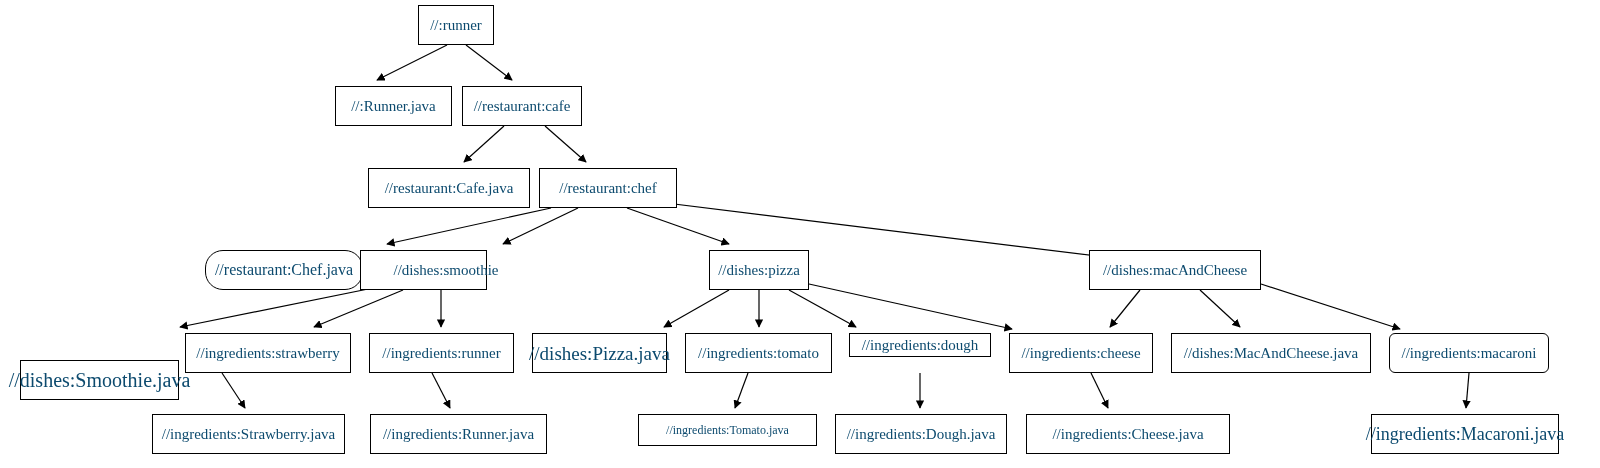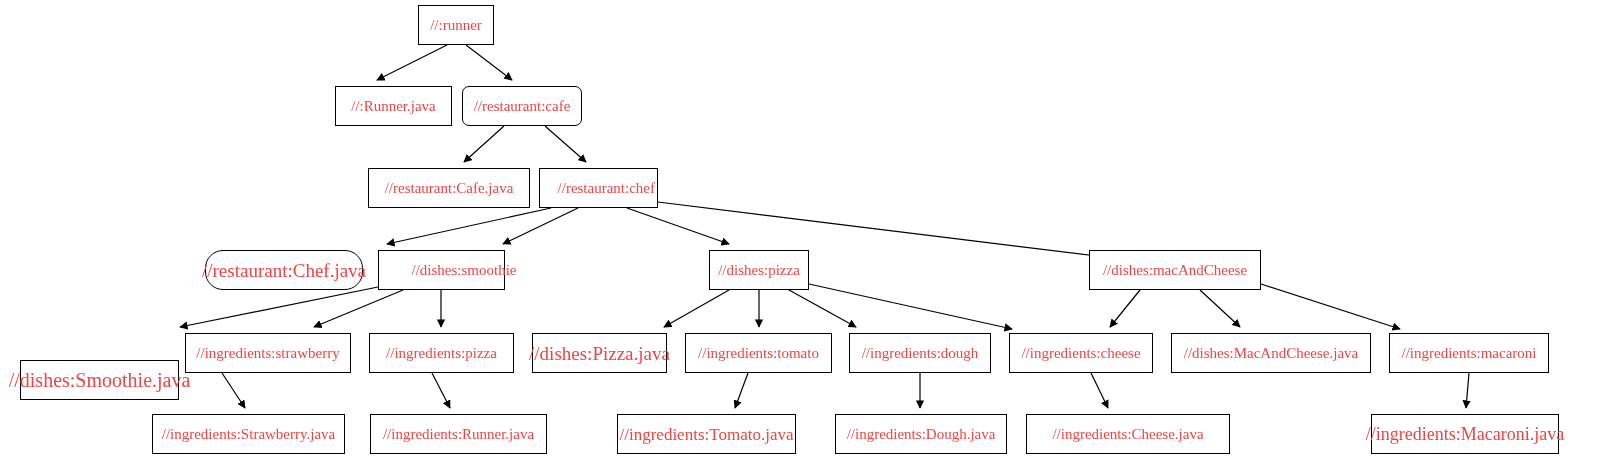--- a/index.html
+++ b/index.html
@@ -24,21 +24,21 @@
     pointer-events: none;
   }
   .node {
     position: absolute;
     box-sizing: border-box;
     border: 1px solid #000000;
     background: #ffffff;
     display: flex;
     align-items: center;
     justify-content: center;
-    color: #ef4444;
+    color: #0c4a6e;
     font-size: 15px;
     line-height: 1;
     white-space: nowrap;
     letter-spacing: 0px;
     z-index: 2;
   }
   .node-label {
     display: block;
     padding: 0 2px;
   }
@@ -82,75 +82,75 @@
       </g>
   </svg>
 
   <div id="nodes-layer">
       <div class="node" style="left: 418px; top: 5px; width: 76px; height: 40px; background: rgb(255, 255, 255); border-color: rgb(0, 0, 0); font-size: 15px;">
         <span class="node-label">//:runner</span>
       </div>
       <div class="node" style="left: 335px; top: 86px; width: 117px; height: 40px; background: rgb(255, 255, 255); border-color: rgb(0, 0, 0); font-size: 15px;">
         <span class="node-label">//:Runner.java</span>
       </div>
-      <div class="node" style="left: 462px; top: 86px; width: 120px; height: 40px; background: rgb(255, 255, 255); border-color: rgb(0, 0, 0); font-size: 15px; border-radius: 7px;">
+      <div class="node" style="left: 462px; top: 86px; width: 120px; height: 40px; background: rgb(255, 255, 255); border-color: rgb(0, 0, 0); font-size: 15px;">
         <span class="node-label">//restaurant:cafe</span>
       </div>
       <div class="node" style="left: 368px; top: 168px; width: 162px; height: 40px; background: rgb(255, 255, 255); border-color: rgb(0, 0, 0); font-size: 15px;">
         <span class="node-label">//restaurant:Cafe.java</span>
       </div>
-      <div class="node" style="left: 539px; top: 168px; width: 119px; height: 40px; background: rgb(255, 255, 255); border-color: rgb(0, 0, 0); font-size: 15px; justify-content: flex-end;">
+      <div class="node" style="left: 539px; top: 168px; width: 138px; height: 40px; background: rgb(255, 255, 255); border-color: rgb(0, 0, 0); font-size: 15px;">
         <span class="node-label">//restaurant:chef</span>
       </div>
-      <div class="node" style="left: 205px; top: 250px; width: 158px; height: 40px; background: rgb(255, 255, 255); border-color: rgb(0, 0, 0); font-size: 19px; border-radius: 18px;">
+      <div class="node" style="left: 205px; top: 250px; width: 158px; height: 40px; background: rgb(255, 255, 255); border-color: rgb(0, 0, 0); font-size: 16px; border-radius: 18px;">
         <span class="node-label">//restaurant:Chef.java</span>
       </div>
-      <div class="node" style="left: 378px; top: 250px; width: 127px; height: 40px; background: rgb(255, 255, 255); border-color: rgb(0, 0, 0); font-size: 15px; padding-left: 45px;">
+      <div class="node" style="left: 360px; top: 250px; width: 127px; height: 40px; background: rgb(255, 255, 255); border-color: rgb(0, 0, 0); font-size: 15px; padding-left: 45px;">
         <span class="node-label">//dishes:smoothie</span>
       </div>
       <div class="node" style="left: 709px; top: 250px; width: 100px; height: 40px; background: rgb(255, 255, 255); border-color: rgb(0, 0, 0); font-size: 15px;">
         <span class="node-label">//dishes:pizza</span>
       </div>
       <div class="node" style="left: 1089px; top: 250px; width: 172px; height: 40px; background: rgb(255, 255, 255); border-color: rgb(0, 0, 0); font-size: 15px;">
         <span class="node-label">//dishes:macAndCheese</span>
       </div>
       <div class="node" style="left: 20px; top: 333px; width: 159px; height: 40px; background: rgb(255, 255, 255); border-color: rgb(0, 0, 0); font-size: 20px; margin-top: 27px;">
         <span class="node-label">//dishes:Smoothie.java</span>
       </div>
       <div class="node" style="left: 185px; top: 333px; width: 166px; height: 40px; background: rgb(255, 255, 255); border-color: rgb(0, 0, 0); font-size: 15px;">
         <span class="node-label">//ingredients:strawberry</span>
       </div>
       <div class="node" style="left: 369px; top: 333px; width: 145px; height: 40px; background: rgb(255, 255, 255); border-color: rgb(0, 0, 0); font-size: 15px;">
-        <span class="node-label">//ingredients:pizza</span>
+        <span class="node-label">//ingredients:runner</span>
       </div>
       <div class="node" style="left: 532px; top: 333px; width: 135px; height: 40px; background: rgb(255, 255, 255); border-color: rgb(0, 0, 0); font-size: 19px;">
         <span class="node-label">//dishes:Pizza.java</span>
       </div>
       <div class="node" style="left: 685px; top: 333px; width: 147px; height: 40px; background: rgb(255, 255, 255); border-color: rgb(0, 0, 0); font-size: 15px;">
         <span class="node-label">//ingredients:tomato</span>
       </div>
-      <div class="node" style="left: 849px; top: 333px; width: 142px; height: 40px; background: rgb(255, 255, 255); border-color: rgb(0, 0, 0); font-size: 15px;">
+      <div class="node" style="left: 849px; top: 333px; width: 142px; height: 24px; background: rgb(255, 255, 255); border-color: rgb(0, 0, 0); font-size: 15px;">
         <span class="node-label">//ingredients:dough</span>
       </div>
       <div class="node" style="left: 1009px; top: 333px; width: 144px; height: 40px; background: rgb(255, 255, 255); border-color: rgb(0, 0, 0); font-size: 15px;">
         <span class="node-label">//ingredients:cheese</span>
       </div>
       <div class="node" style="left: 1171px; top: 333px; width: 200px; height: 40px; background: rgb(255, 255, 255); border-color: rgb(0, 0, 0); font-size: 15px;">
         <span class="node-label">//dishes:MacAndCheese.java</span>
       </div>
-      <div class="node" style="left: 1389px; top: 333px; width: 160px; height: 40px; background: rgb(255, 255, 255); border-color: rgb(0, 0, 0); font-size: 15px;">
+      <div class="node" style="left: 1389px; top: 333px; width: 160px; height: 40px; background: rgb(255, 255, 255); border-color: rgb(0, 0, 0); font-size: 15px; border-radius: 6px;">
         <span class="node-label">//ingredients:macaroni</span>
       </div>
       <div class="node" style="left: 152px; top: 414px; width: 193px; height: 40px; background: rgb(255, 255, 255); border-color: rgb(0, 0, 0); font-size: 15px;">
         <span class="node-label">//ingredients:Strawberry.java</span>
       </div>
       <div class="node" style="left: 370px; top: 414px; width: 177px; height: 40px; background: rgb(255, 255, 255); border-color: rgb(0, 0, 0); font-size: 15px;">
         <span class="node-label">//ingredients:Runner.java</span>
       </div>
-      <div class="node" style="left: 617px; top: 414px; width: 179px; height: 40px; background: rgb(255, 255, 255); border-color: rgb(0, 0, 0); font-size: 17px;">
+      <div class="node" style="left: 638px; top: 414px; width: 179px; height: 32px; background: rgb(255, 255, 255); border-color: rgb(0, 0, 0); font-size: 12px;">
         <span class="node-label">//ingredients:Tomato.java</span>
       </div>
       <div class="node" style="left: 835px; top: 414px; width: 172px; height: 40px; background: rgb(255, 255, 255); border-color: rgb(0, 0, 0); font-size: 15px;">
         <span class="node-label">//ingredients:Dough.java</span>
       </div>
       <div class="node" style="left: 1026px; top: 414px; width: 204px; height: 40px; background: rgb(255, 255, 255); border-color: rgb(0, 0, 0); font-size: 15px;">
         <span class="node-label">//ingredients:Cheese.java</span>
       </div>
       <div class="node" style="left: 1371px; top: 414px; width: 188px; height: 40px; background: rgb(255, 255, 255); border-color: rgb(0, 0, 0); font-size: 18px;">
         <span class="node-label">//ingredients:Macaroni.java</span>

